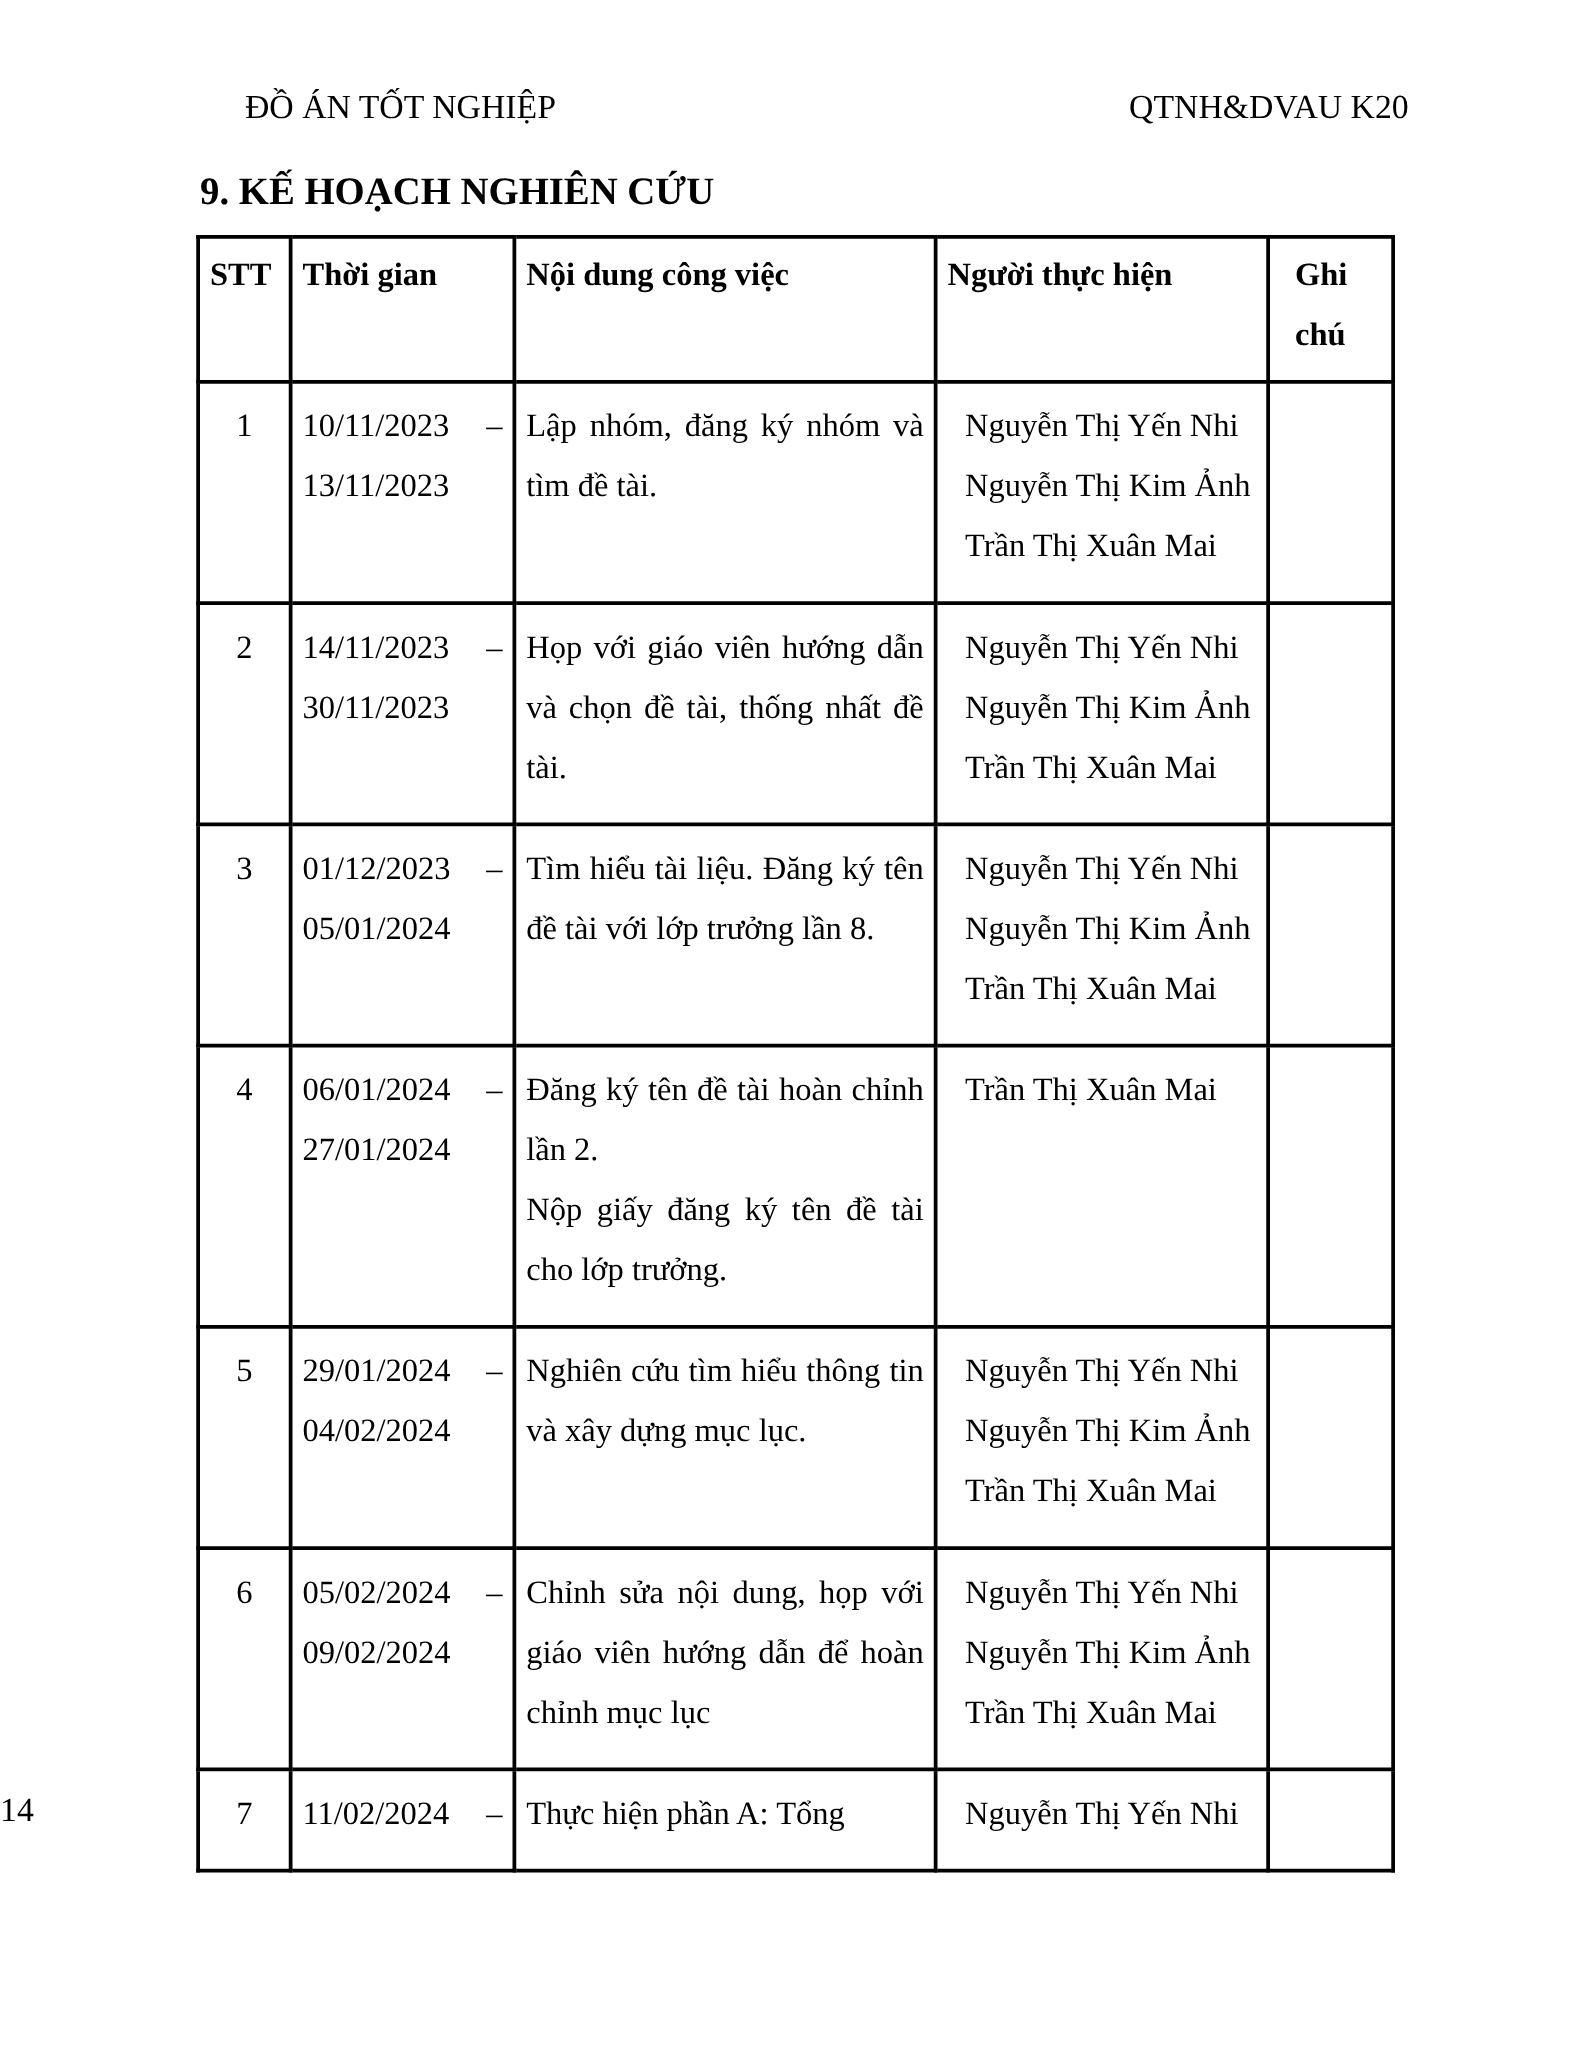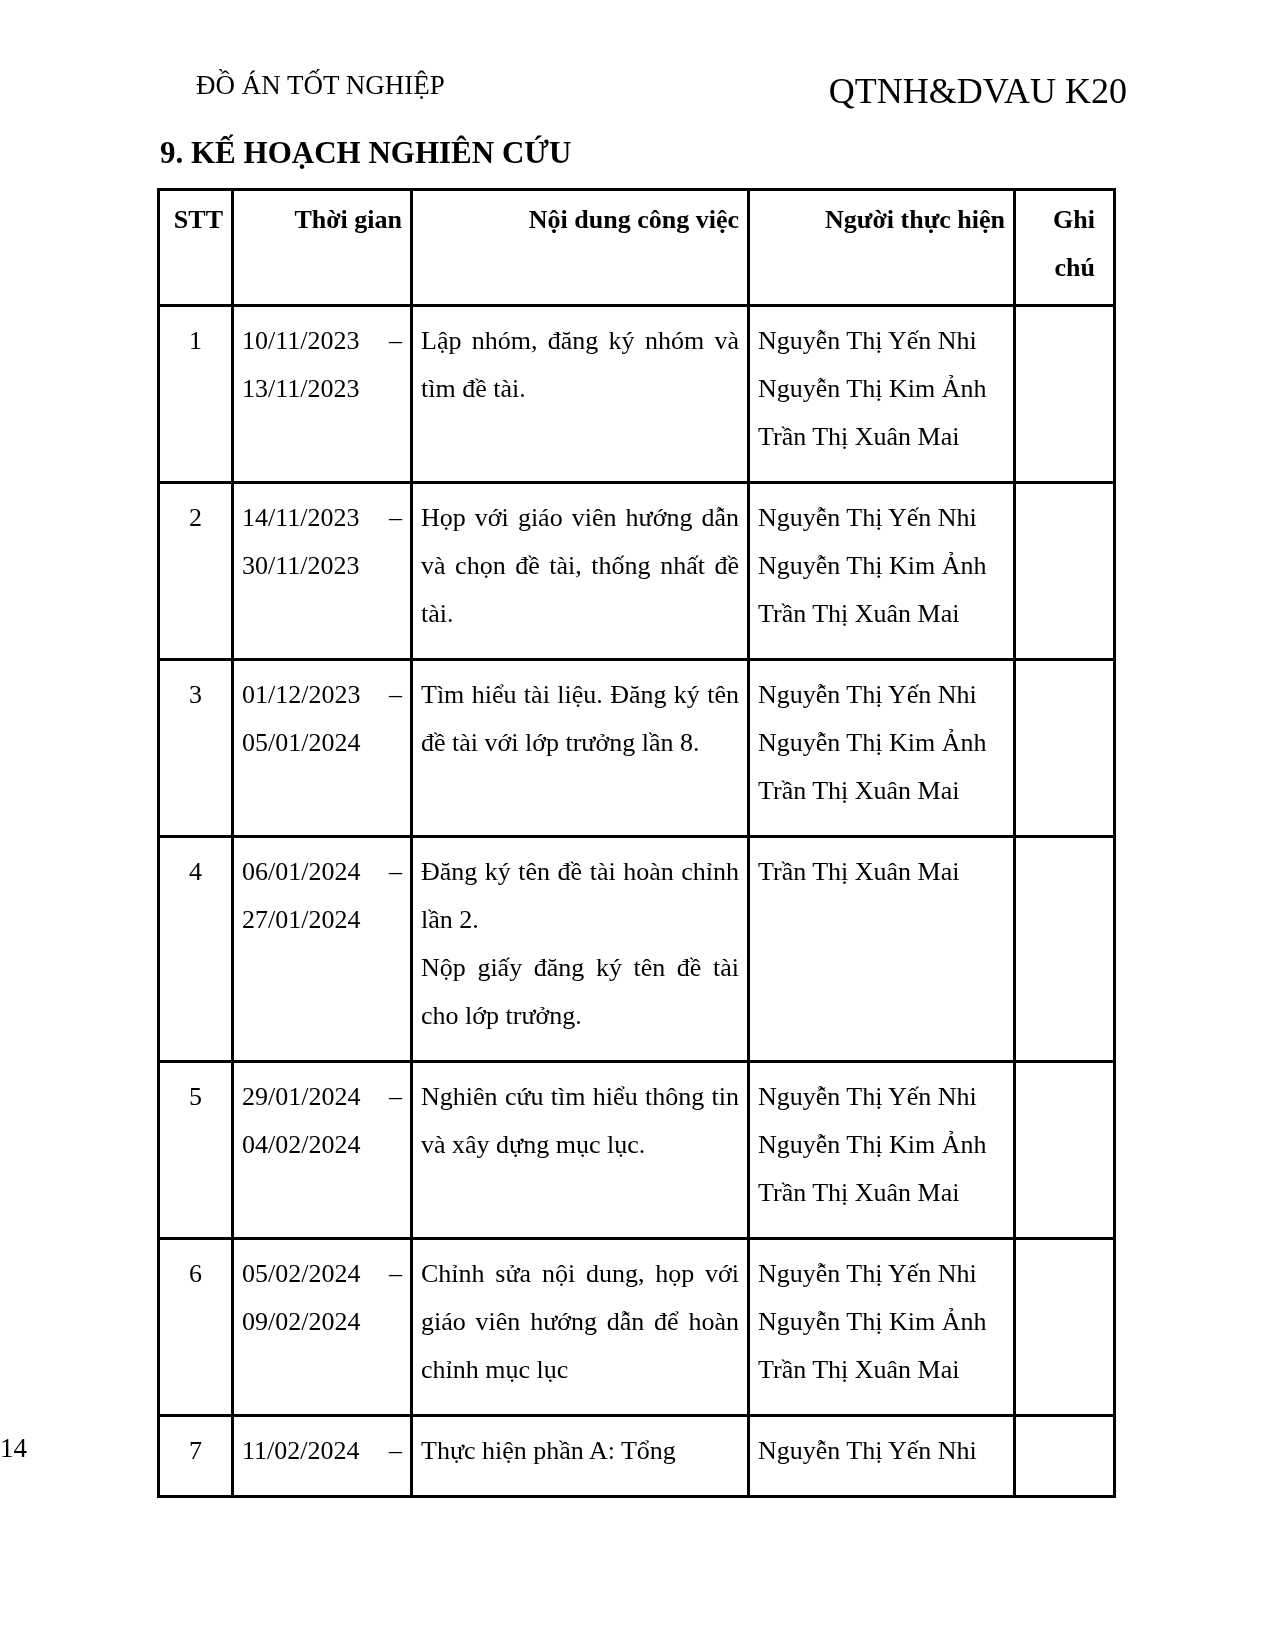--- a/index.html
+++ b/index.html
@@ -1,31 +1,31 @@
 <!DOCTYPE html>
 <html><head>
 <meta charset="utf-8">
 <style>
   html, body { margin: 0; padding: 0; background: #ffffff; }
   body { width: 1275px; height: 1650px; position: relative; overflow: hidden;
          font-family: "Liberation Serif", "DejaVu Serif", serif; color: #000; }
   .header-left { position: absolute; left: 168px; top: 70px; font-size: 27px; margin-left: 28px; }
-  .header-right { position: absolute; right: 148px; top: 70px; font-size: 36px; }
+  .header-right { position: absolute; right: 148px; top: 70px; font-size: 27px; }
   .section-title { position: absolute; left: 160px; top: 135px; font-size: 31px; font-weight: bold; }
   table.plan { position: absolute; left: 157px; top: 188px; width: 956px;
                border-collapse: collapse; table-layout: fixed; }
   table.plan td, table.plan th { border: 3px solid #000; vertical-align: top;
                font-size: 26px; line-height: 48px; padding: 0 8px; }
-  table.plan th { font-weight: bold; text-align: right; padding-top: 5px; padding-bottom: 12px; }
+  table.plan th { font-weight: bold; text-align: left; padding-top: 5px; padding-bottom: 12px; }
   table.plan td { padding-top: 10px; padding-bottom: 20px; }
   td.stt { text-align: center; }
   td.time { white-space: pre-line; text-align: justify; }
   td.content { text-align: justify; }
   .content-line { display: block; }
-  .person-line { display: block; white-space: nowrap; }
+  .person-line { display: block; white-space: nowrap; margin-left: 14px; }
   td.person-mid { vertical-align: middle; }
   .page-number { position: absolute; left: 0; right: 0; top: 1433px; font-size: 27px; }
   .row-cut td { padding-bottom: 0; border-bottom: 3px solid #000; }
 </style>
 </head>
 <body>
 
 <div class="header-left">ĐỒ ÁN TỐT NGHIỆP</div>
 <div class="header-right">QTNH&amp;DVAU K20</div>
 

